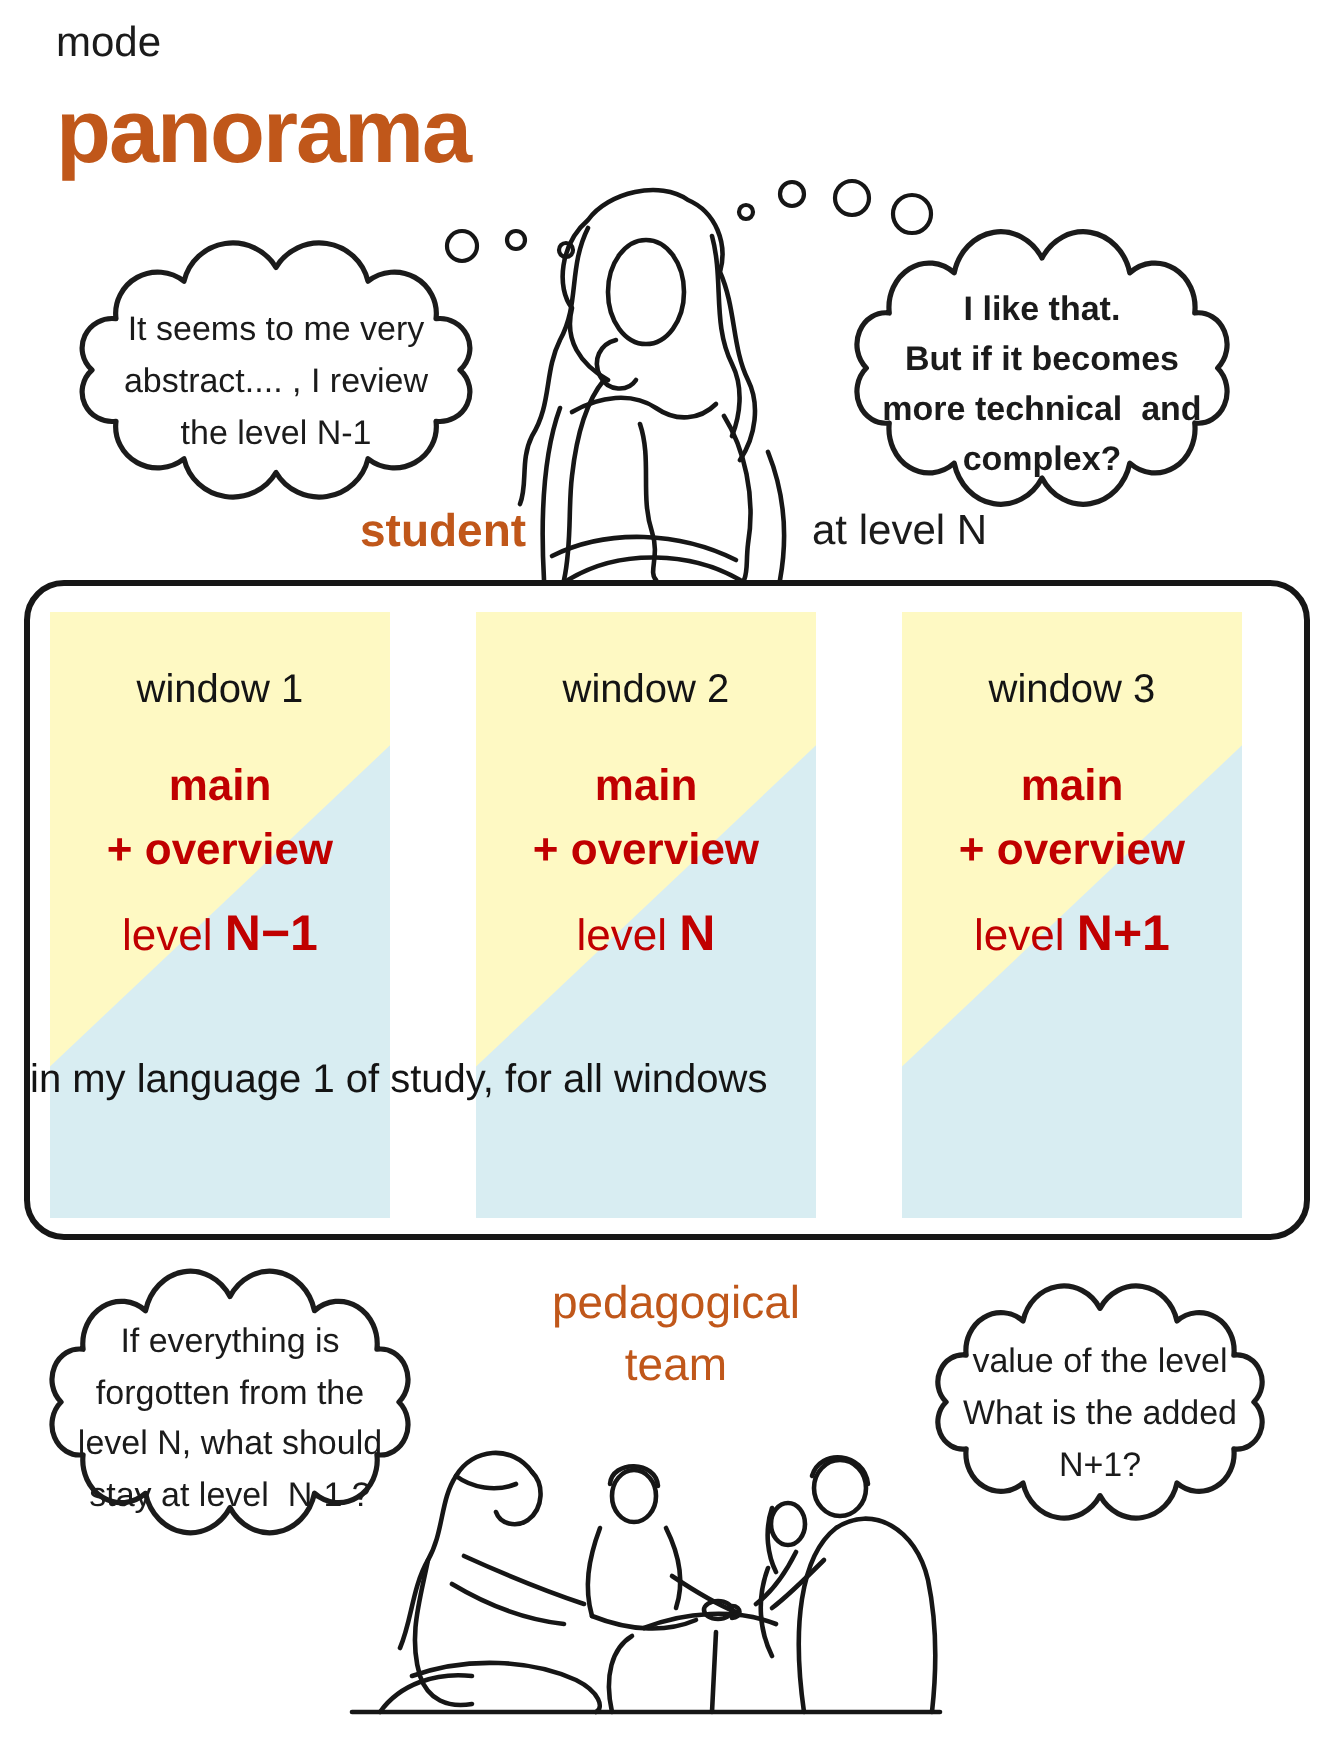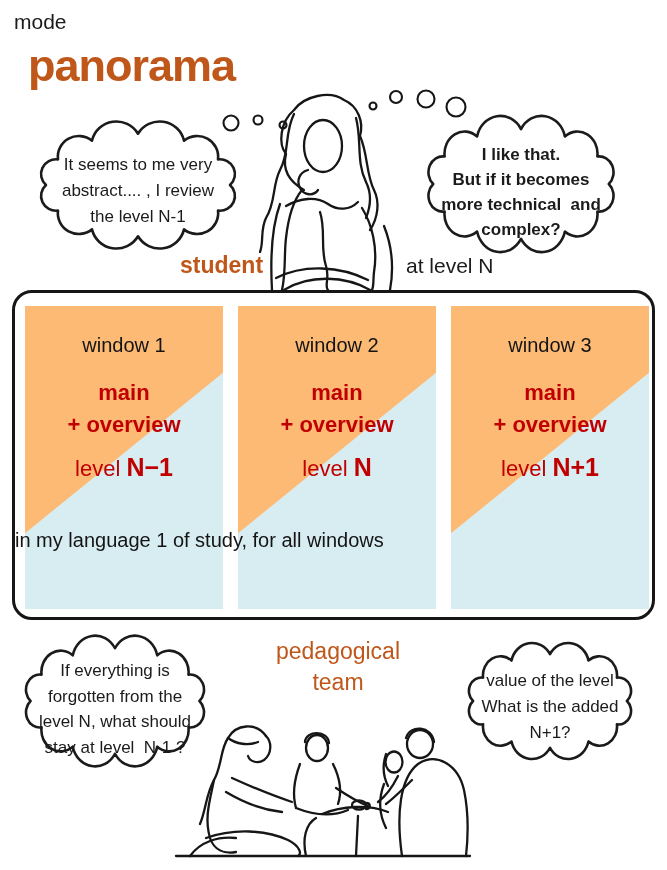--- a/index.html
+++ b/index.html
@@ -2,21 +2,21 @@
 <html><head>
 <meta charset="utf-8">
 <style>
   html,body{margin:0;padding:0;background:#ffffff;}
   #slide{
     position:relative;width:667px;height:870px;background:#ffffff;overflow:hidden;
     font-family:"Liberation Sans",sans-serif;color:#1b1b1b;
   }
   .abs{position:absolute;}
   
-  .mode{left:14px;top:10px;font-size:21px;}
+  .mode{left:28px;top:10px;font-size:21px;}
   .title{left:28px;top:40px;font-size:45px;font-weight:bold;color:#C0571A;letter-spacing:-1px;}
   
   .bubble{position:absolute;}
   .bubble svg{position:absolute;left:0;top:0;width:100%;height:100%;}
   .bubble .cloud{fill:#ffffff;stroke:#1b1b1b;stroke-width:2.6;vector-effect:non-scaling-stroke;stroke-linejoin:round;}
   .bubble-text{
     position:absolute;left:0;top:0;width:100%;height:100%;
     display:flex;flex-direction:column;align-items:center;justify-content:center;
     text-align:center;font-size:17px;line-height:25px;white-space:pre;
   }
@@ -32,21 +32,21 @@
   .student-label{left:180px;top:252px;font-size:23px;font-weight:bold;color:#C0571A;}
   .at-level{left:406px;top:254px;font-size:21px;}
   .team-label{left:240px;top:636px;width:196px;text-align:center;font-size:23px;font-weight:normal;color:#C0571A;line-height:31px;}
   
   .panel{
     left:12px;top:290px;width:643px;height:330px;box-sizing:border-box;
     border:3px solid #161616;border-radius:20px;background:#ffffff;z-index:2;
   }
   .panel{position:absolute;}
   .win{
-    position:absolute;top:13px;width:198px;height:303px;background:#fdba74;overflow:hidden;
+    position:absolute;top:13px;width:170px;height:303px;background:#fef9c3;overflow:hidden;
   }
   .win svg.tri{position:absolute;left:0;top:0;width:100%;height:100%;}
   .win .tri polygon{fill:#D8EDF2;}
   .win-content{position:relative;z-index:3;text-align:center;}
   .w1{left:10px;} .w2{left:223px;} .w3{left:436px;}
   .win-title{margin-top:28px;font-size:20px;color:#141414;}
   .win-main{margin-top:20px;font-size:22px;font-weight:bold;color:#C00000;line-height:32px;}
   .win-level{margin-top:12px;font-size:22px;color:#C00000;}
   .win-level .lvl{font-size:25px;font-weight:bold;}
   .panel-caption{position:absolute;left:0;top:236px;width:100%;font-size:20px;color:#141414;z-index:5;}

